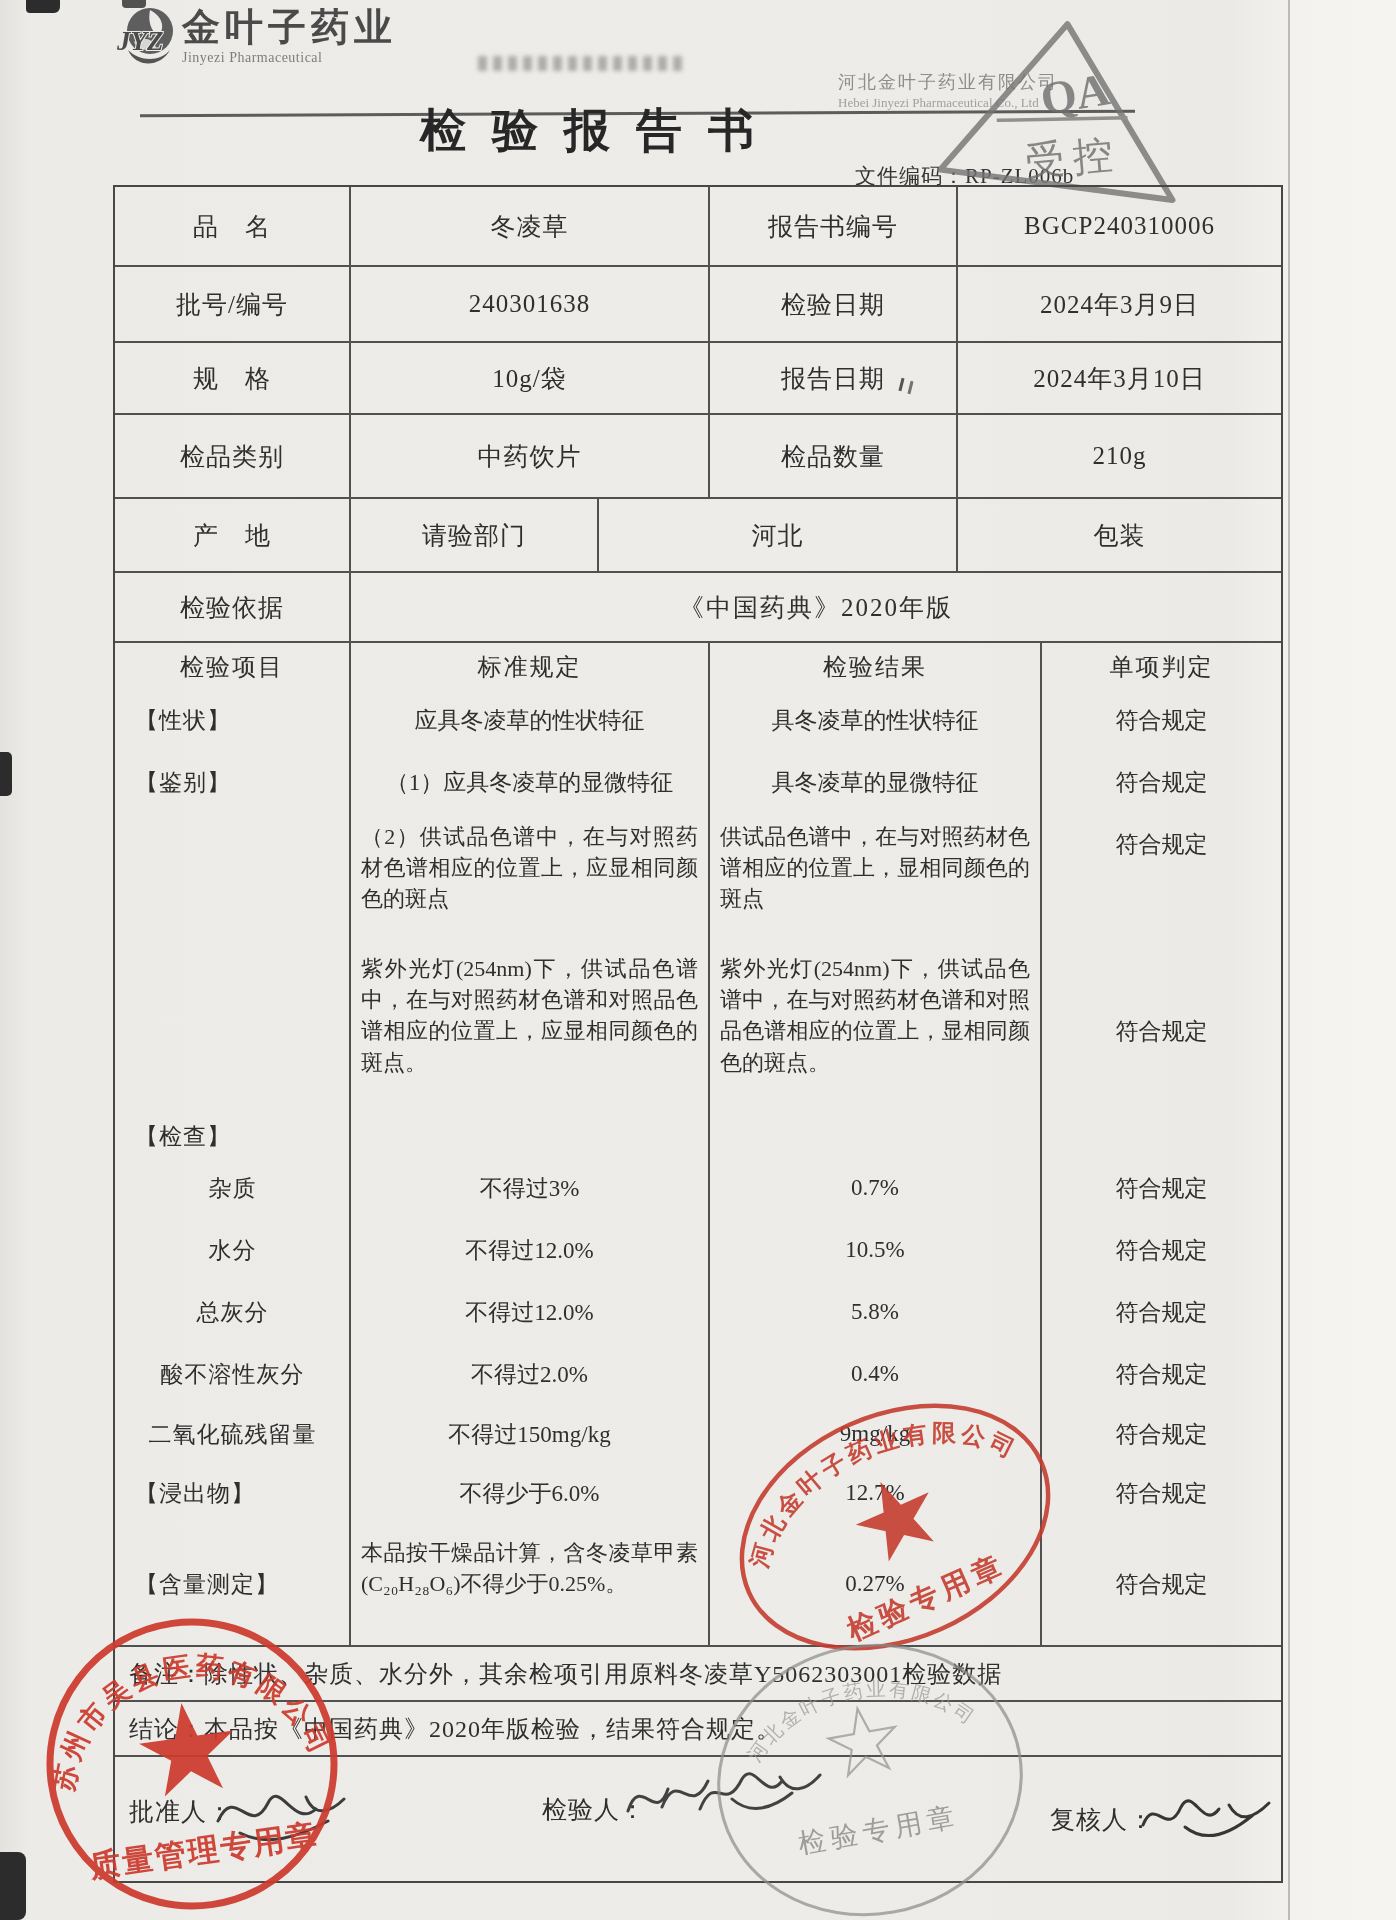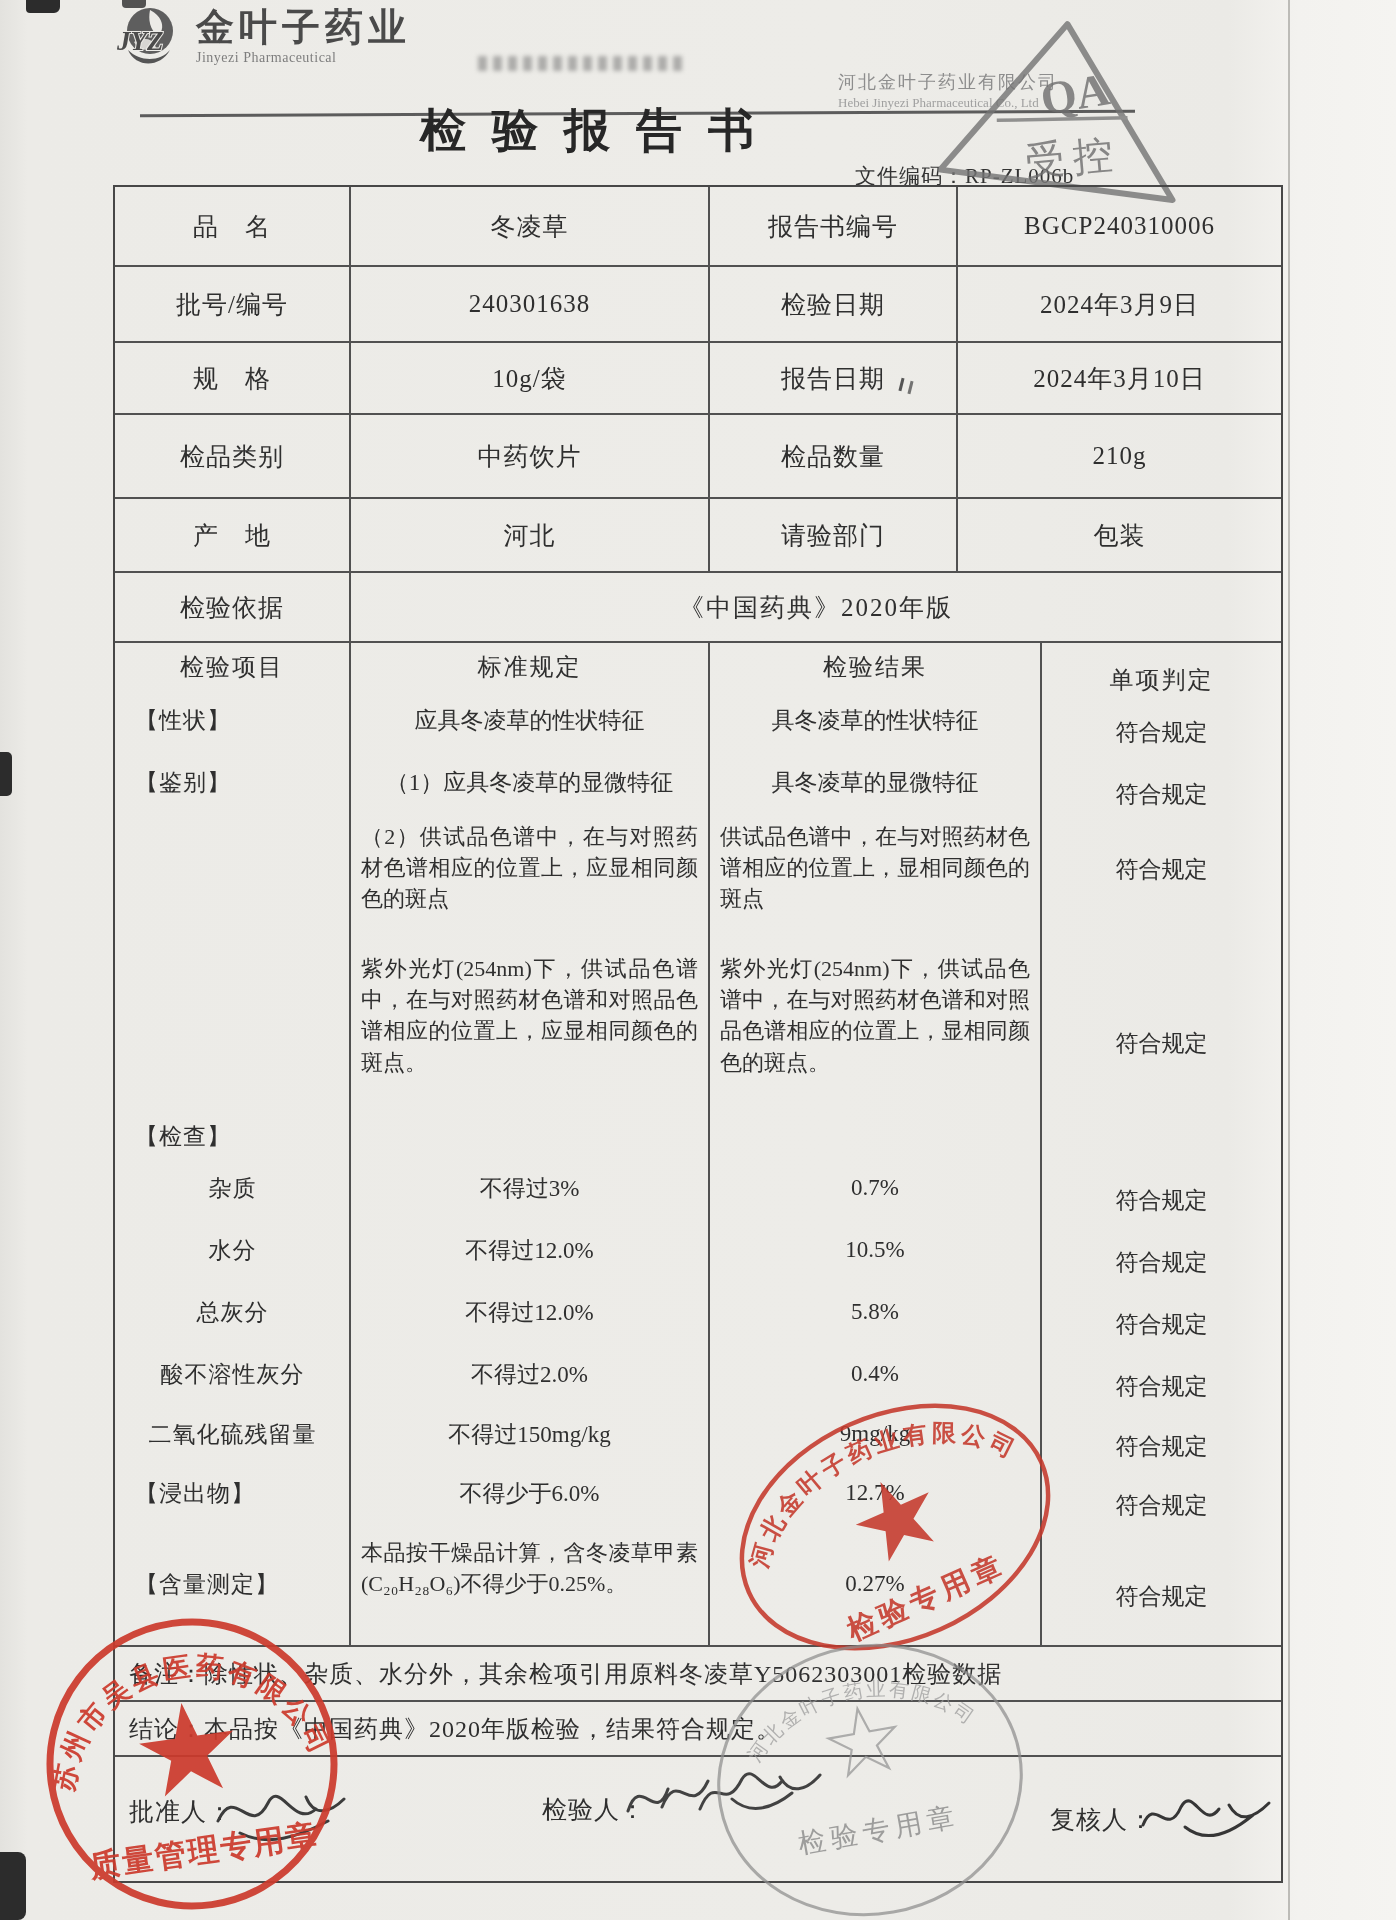--- a/index.html
+++ b/index.html
@@ -1,21 +1,21 @@
 <!DOCTYPE html>
 <html><head>
 <meta charset="utf-8">
 <style>
   html,body{margin:0;padding:0;background:#9a9995;}
   .page{position:relative;width:1396px;height:1920px;overflow:hidden;
     background:linear-gradient(90deg,#e3e2de 0,#ecebe7 2%,#edece8 60%,#ebeae6 88%,#f3f2ef 93%,#f5f4f1 100%);
     font-family:"Liberation Serif","DejaVu Serif",serif;color:#2f2f2f;}
   .abs{position:absolute;}
   
-  .logo-wrap{left:116px;top:6px;display:flex;gap:14px;align-items:flex-start;}
+  .logo-wrap{left:116px;top:6px;display:flex;align-items:flex-start;}
   .logo-text-cn{font-size:38px;font-weight:700;letter-spacing:5px;color:#4a4a4a;line-height:1.15;}
   .logo-text-en{font-size:14px;color:#7d7d7d;letter-spacing:.5px;}
   .right-co-cn{left:838px;top:70px;font-size:18px;color:#8d8d8d;letter-spacing:2px;}
   .right-co-en{left:838px;top:95px;font-size:13px;color:#a0a0a0;}
   .header-rule{left:140px;top:112px;width:995px;height:3px;background:#5c5c5c;transform:rotate(-.25deg);}
   .title{left:150px;top:100px;width:900px;text-align:center;font-size:46px;font-weight:700;
     letter-spacing:26px;color:#272727;}
   .doc-code{left:855px;top:162px;font-size:21px;color:#333;letter-spacing:1px;}
   
   .report-table{left:113px;top:185px;width:1170px;border:2px solid #474747;box-sizing:border-box;background:transparent;}
@@ -23,21 +23,21 @@
   .irow{border-bottom:2px solid #515151;}
   .cell{box-sizing:border-box;display:flex;align-items:center;font-size:25px;letter-spacing:1px;}
   .ic1{width:236px;border-right:2px solid #515151;justify-content:center;}
   .ic2{width:359px;border-right:2px solid #515151;justify-content:center;}
   .ic3{width:248px;border-right:2px solid #515151;justify-content:center;}
   .ic4{flex:1;justify-content:center;}
   .basis-val{flex:1;justify-content:center;letter-spacing:2px;}
   .rc1{width:236px;border-right:2px solid #515151;}
   .rc2{width:359px;border-right:2px solid #515151;}
   .rc3{width:332px;border-right:2px solid #515151;}
-  .rc4{flex:1;margin-top:25px;}
+  .rc4{flex:1;}
   .rcell{box-sizing:border-box;display:flex;align-items:center;font-size:23px;}
   .hd{justify-content:center;font-size:24px;letter-spacing:2px;}
   .it{padding-left:20px;letter-spacing:1px;}
   .it.ctr{justify-content:center;padding-left:1px;}
   .ctrcell{justify-content:center;}
   .para{font-size:22px;line-height:1.42;padding:6px 10px;align-items:flex-start;letter-spacing:0;
     display:block;text-align:justify;}
   .jtop{align-items:flex-start;padding-top:14px;justify-content:center;}
   .jctr{justify-content:center;}
   .remark-row,.concl-row{border-top:2px solid #515151;box-sizing:border-box;display:flex;align-items:center;
@@ -125,22 +125,22 @@
       <div class="cell ic4">2024年3月10日</div>
     </div>
     <div class="trow irow" style="height:84px">
       <div class="cell ic1">检品类别</div>
       <div class="cell ic2">中药饮片</div>
       <div class="cell ic3">检品数量</div>
       <div class="cell ic4">210g</div>
     </div>
     <div class="trow irow" style="height:74px">
       <div class="cell ic1">产　地</div>
+      <div class="cell ic3">请验部门</div>
       <div class="cell ic2">河北</div>
-      <div class="cell ic3">请验部门</div>
       <div class="cell ic4">包装</div>
     </div>
     <div class="trow irow" style="height:70px">
       <div class="cell ic1">检验依据</div>
       <div class="cell basis-val">《中国药典》2020年版</div>
     </div>
 
     <div class="trow" style="height:48px">
       <div class="rcell rc1 hd">检验项目</div>
       <div class="rcell rc2 hd">标准规定</div>

